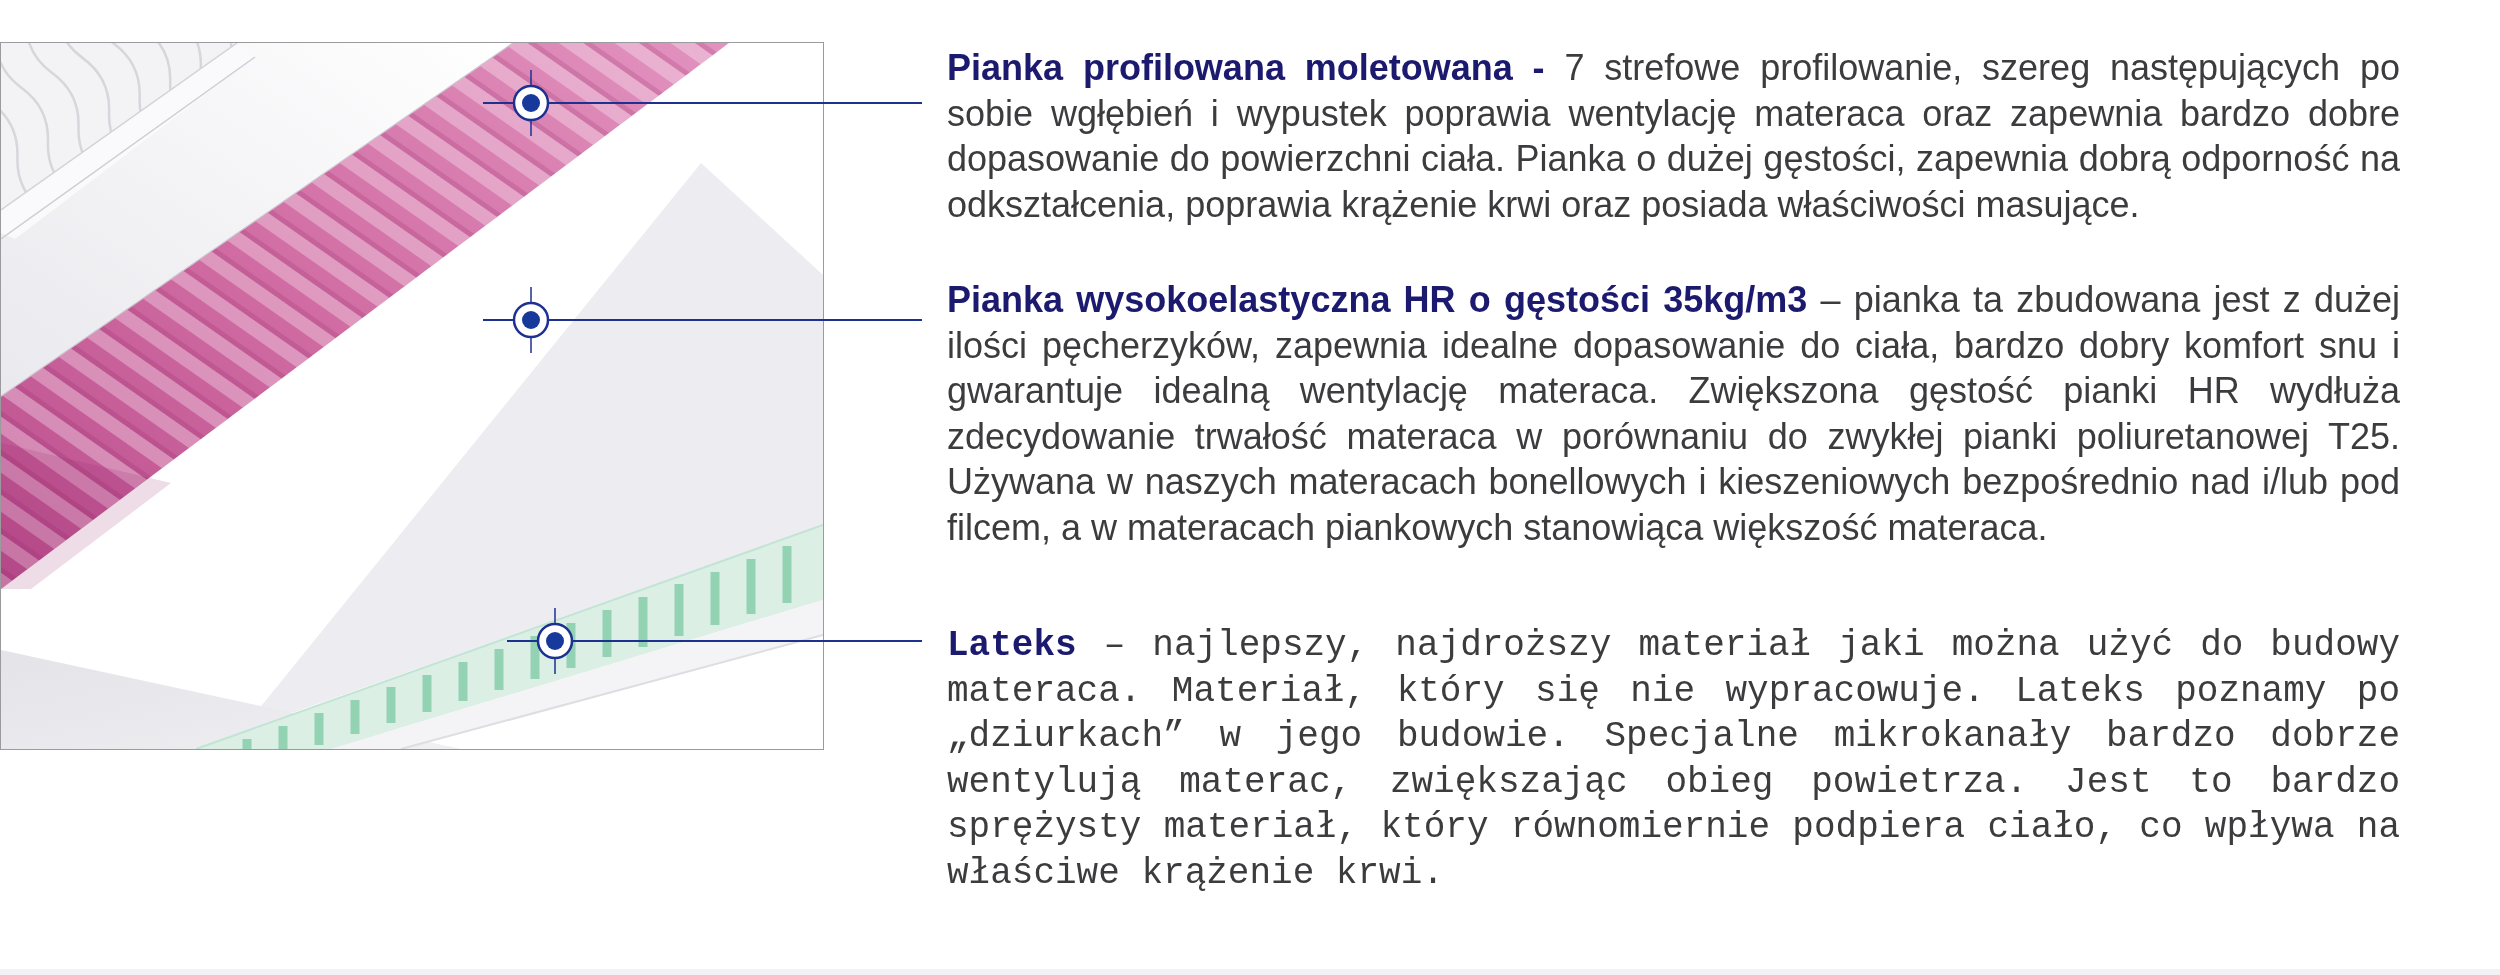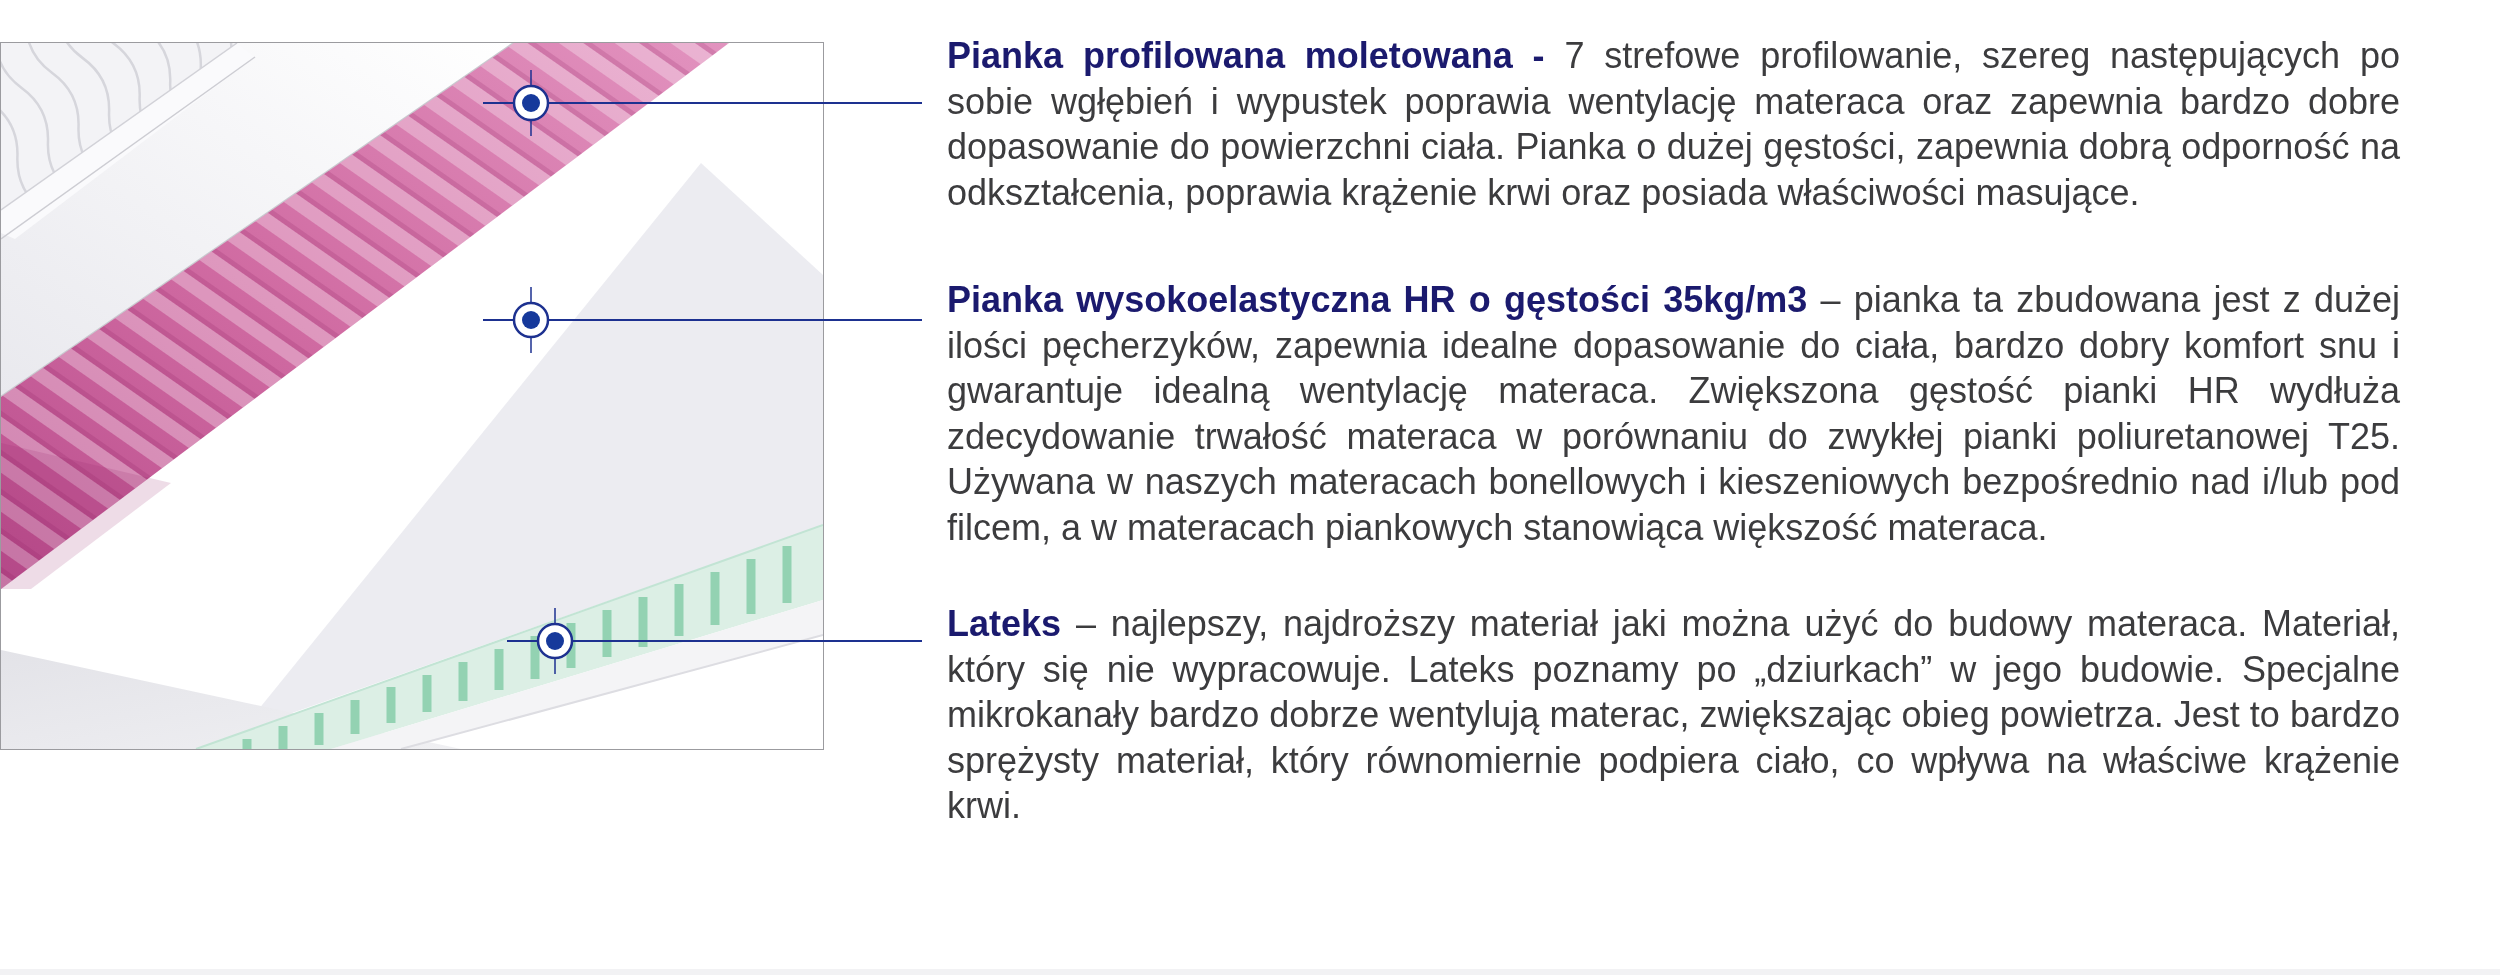--- a/index.html
+++ b/index.html
@@ -25,23 +25,23 @@
   .cline{stroke:var(--callout);stroke-width:2;fill:none;}
   .cline.thin{stroke-width:1.5;}
   .cring{fill:#ffffff;stroke:var(--callout);stroke-width:2.5;}
   .cdot{fill:var(--marker_dot);}
   .text-col{position:absolute;left:947px;top:0;width:1453px;}
   .para{
     position:absolute;left:0;width:1453px;
     font-size:36px;line-height:45.5px;text-align:justify;color:var(--body);
   }
   .para .h{font-weight:bold;color:var(--heading);}
-  .p1{top:33px;}
+  .p1{top:45px;}
   .p2{top:277px;}
-  .p3{top:601px;}
+  .p3{top:623px;font-family:Liberation Mono, monospace;}
   .bottom-strip{position:absolute;left:0;right:0;bottom:0;height:6px;background:#f2f2f4;}
   .pin-path{stroke:var(--latex_green);stroke-width:9;fill:none;}
 </style>
 </head>
 <body style="background: rgb(255, 255, 255);">
 
 <div class="canvas">
 
   <div class="frame">
     <svg viewBox="0 0 822 706" aria-hidden="true">

